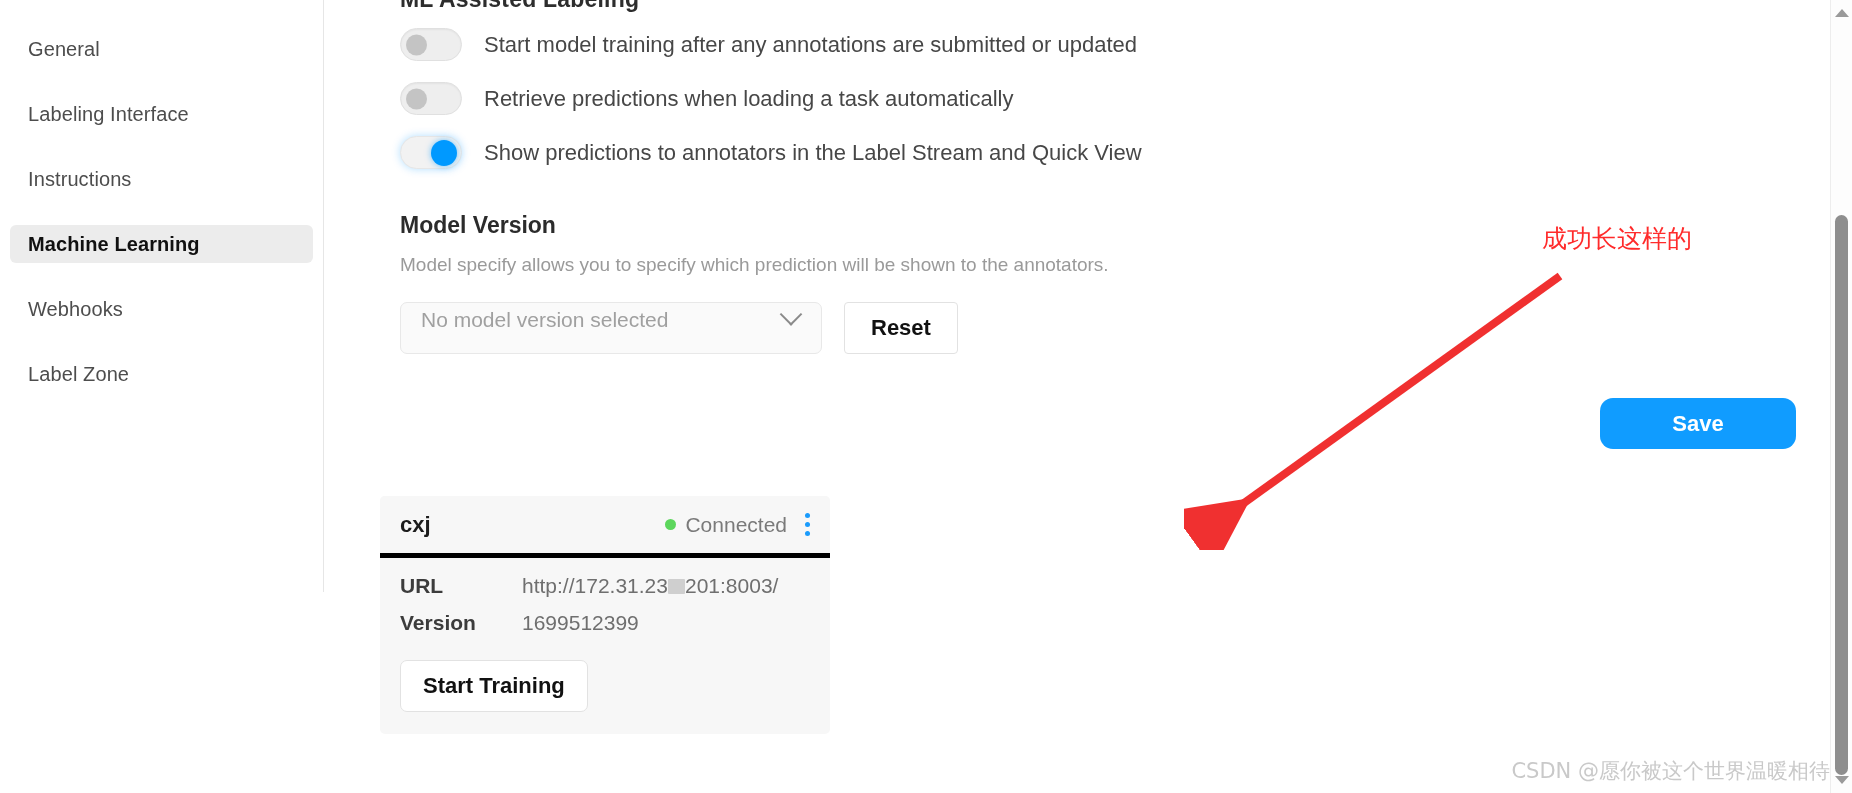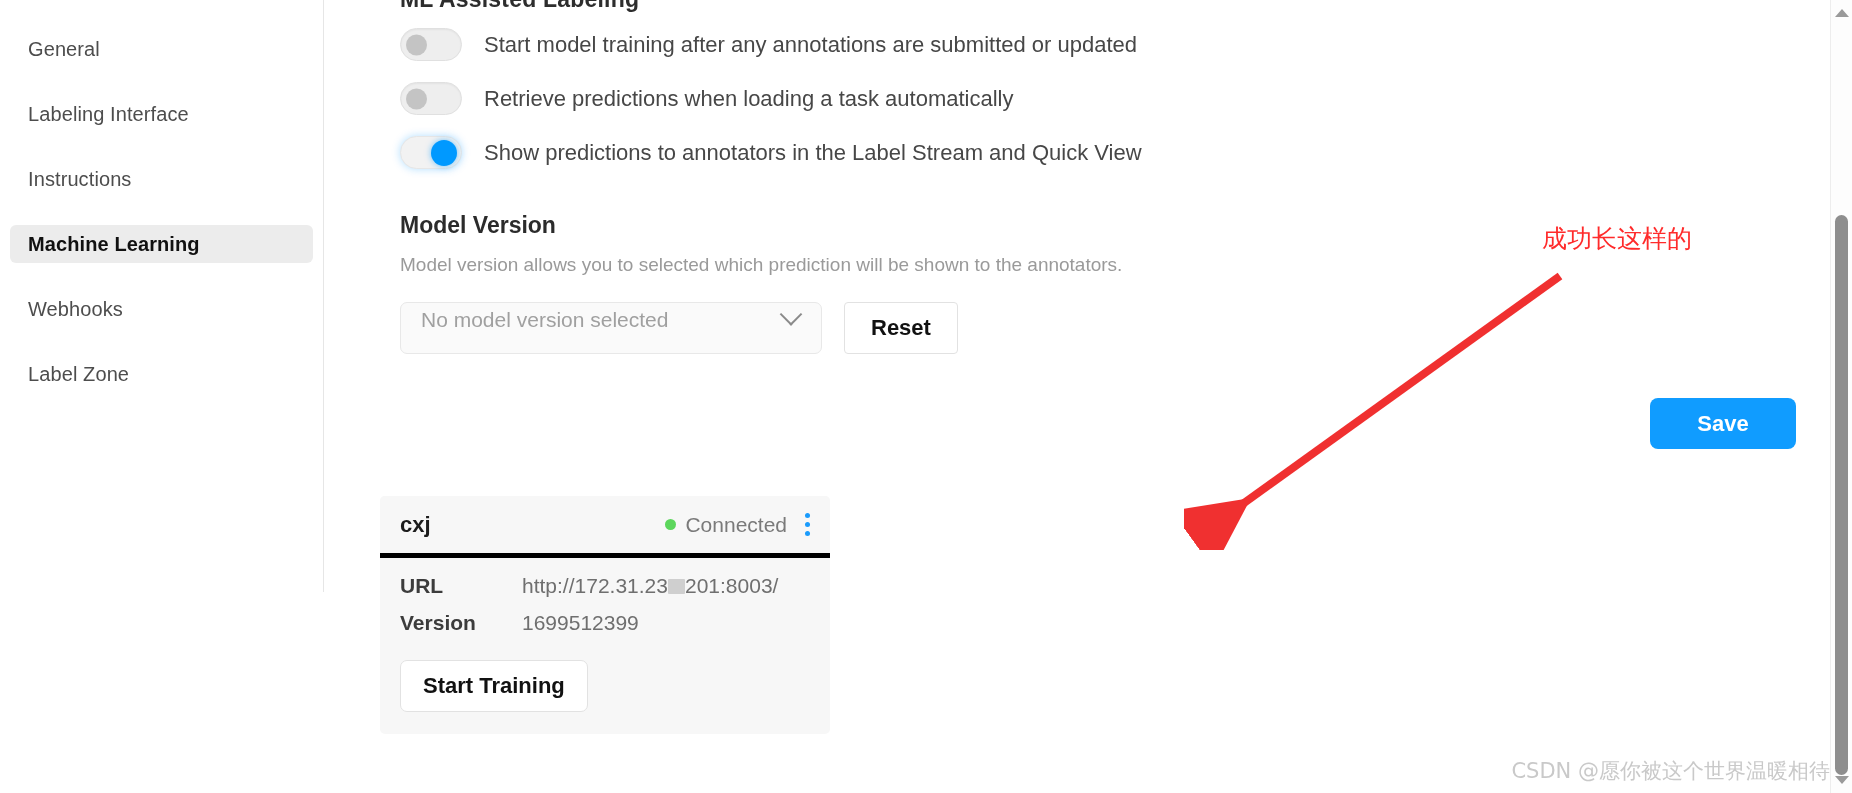--- a/index.html
+++ b/index.html
@@ -181,25 +181,25 @@
     color: #111111;
     cursor: pointer;
     font-family: "Liberation Sans", sans-serif;
   }
 
   
   .save-btn {
     position: absolute;
     right: 56px;
     top: 398px;
-    width: 146px;
+    width: 196px;
     height: 51px;
     background: #109cff;
     border: none;
-    border-radius: 8px;
+    border-radius: 13px;
     color: #ffffff;
     font-size: 22px;
     font-weight: bold;
     cursor: pointer;
     font-family: "Liberation Sans", sans-serif;
   }
 
   
   .model-card {
     position: absolute;
@@ -402,21 +402,21 @@
     </div>
 
     <div class="toggle-row r3">
       <div class="switch on">
         <span class="knob"></span>
       </div>
       <span class="toggle-label">Show predictions to annotators in the Label Stream and Quick View</span>
     </div>
 
     <div class="mv-title">Model Version</div>
-    <div class="mv-desc">Model version allows you to selected which prediction will be shown to the annotators.</div>
+    <div class="mv-desc">Model specify allows you to specify which prediction will be shown to the annotators.</div>
 
     <div class="mv-controls">
       <div class="mv-select">
         <span class="ph">No model version selected</span>
         <span class="chev"></span>
       </div>
       <button class="reset-btn">Reset</button>
     </div>
 
     <button class="save-btn">Save</button>

